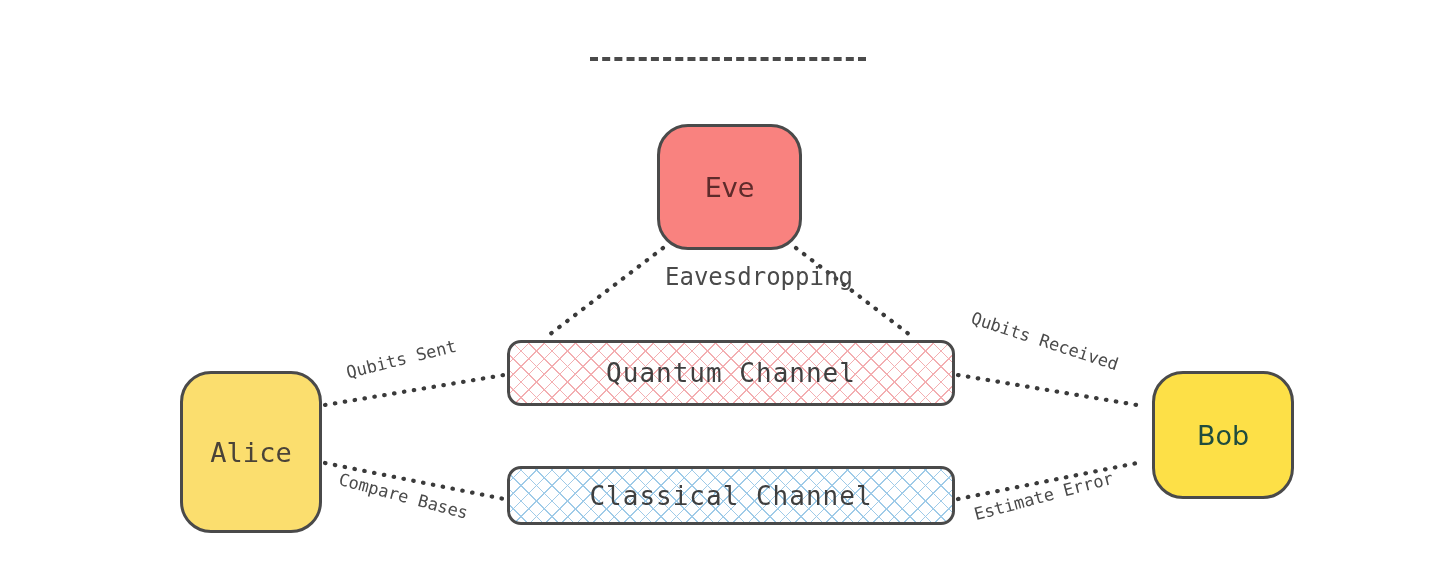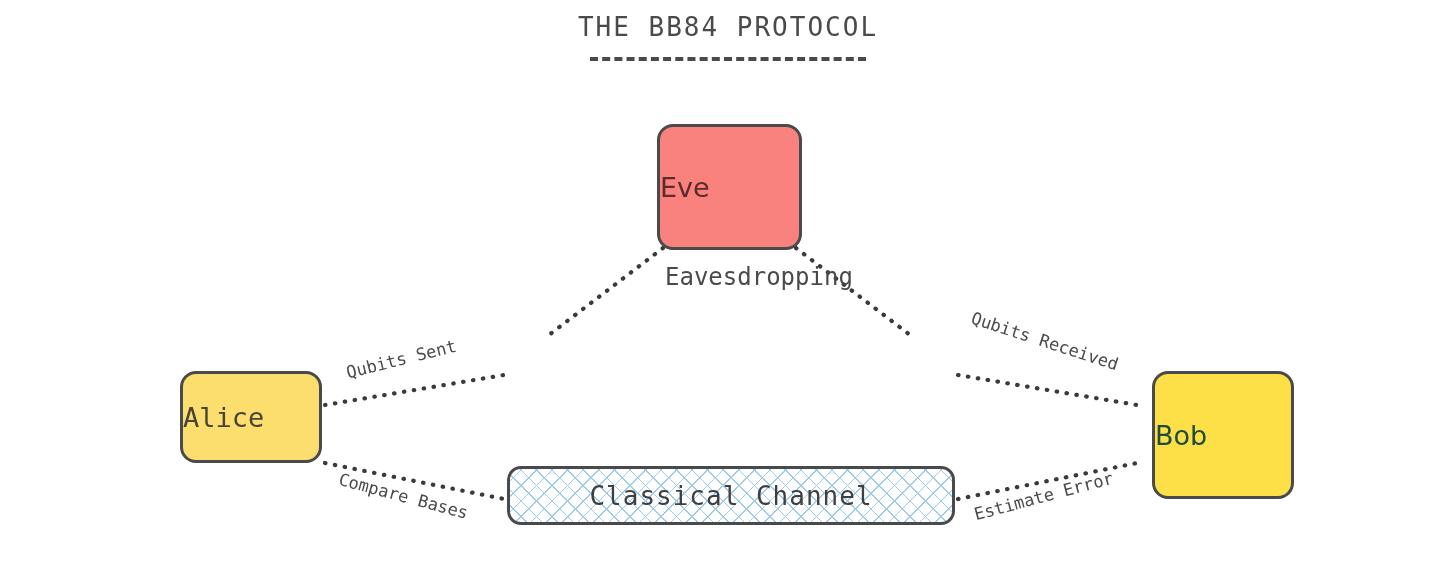--- a/index.html
+++ b/index.html
@@ -20,27 +20,27 @@
     white-space:pre;
   }
   .title-rule{
     position:absolute;left:590px;top:57px;width:276px;height:0;
     border-top:4px dashed #4a4a4a;
   }
 
   
   .node{
     position:absolute;box-sizing:border-box;
-    border:3px solid #4a4a4a;border-radius:16px;
-    display:flex;align-items:center;justify-content:flex-start;
+    border:3px solid #4a4a4a;border-radius:31px;
+    display:flex;align-items:center;justify-content:center;
     color:#333333;
   }
   .node-label{font-size:27px;line-height:1;}
 
-  #node-alice{left:180px;top:371px;width:142px;height:92px;background:#FBDE6E;}
+  #node-alice{left:180px;top:371px;width:142px;height:162px;background:#FBDE6E;}
   #node-alice .node-label{font-family:"DejaVu Sans Mono", monospace;color:#4a4338;}
   #node-bob{left:1152px;top:371px;width:142px;height:128px;background:#fde047;}
   #node-bob .node-label{font-family:"DejaVu Sans", sans-serif;color:#1f4c3e;}
   #node-eve{left:657px;top:124px;width:145px;height:126px;background:#F9827F;}
   #node-eve .node-label{font-family:"DejaVu Sans", sans-serif;color:#5e2b2b;}
 
   
   .channel{
     position:absolute;box-sizing:border-box;
     border:3px solid #4a4a4a;border-radius:14px;
@@ -76,21 +76,20 @@
   #label-qubits-sent{left:345px;top:349px;transform:rotate(-14deg);}
   #label-qubits-received{left:968px;top:331px;transform:rotate(18deg);}
   #label-compare-bases{left:337px;top:486px;transform:rotate(15deg);}
   #label-estimate-error{left:972px;top:486px;transform:rotate(-15deg);}
 </style>
 </head>
 <body>
 
 <div id="stage">
 
-  <div class="title">THE BB84 PROTOCOL</div>
   <div class="title-rule"></div>
 
   <svg id="wires" viewBox="0 0 1456 577" xmlns="http://www.w3.org/2000/svg">
     <g fill="none" stroke="#3a3a3a" stroke-width="4.2" stroke-linecap="round" stroke-dasharray="0.5 9.5">
       <line x1="325" y1="405" x2="504" y2="375"></line>
       <line x1="958" y1="375" x2="1137" y2="405"></line>
       <line x1="325" y1="463" x2="504" y2="499"></line>
       <line x1="958" y1="499" x2="1137" y2="463"></line>
       <line x1="663" y1="248" x2="545" y2="338"></line>
       <line x1="796" y1="248" x2="914" y2="338"></line>
@@ -102,20 +101,23 @@
   </div>
 
   <div class="node" id="node-alice">
     <span class="node-label">Alice</span>
   </div>
 
   <div class="node" id="node-bob">
     <span class="node-label">Bob</span>
   </div>
 
+  <div class="channel" id="channel-quantum">
+    <span class="ch-label">Quantum Channel</span>
+  </div>
 
   <div class="channel" id="channel-classical">
     <span class="ch-label">Classical Channel</span>
   </div>
 
   <div class="edge-label" id="label-eavesdropping">Eavesdropping</div>
   <div class="edge-label" id="label-qubits-sent">Qubits Sent</div>
   <div class="edge-label" id="label-qubits-received">Qubits Received</div>
   <div class="edge-label" id="label-compare-bases">Compare Bases</div>
   <div class="edge-label" id="label-estimate-error">Estimate Error</div>

